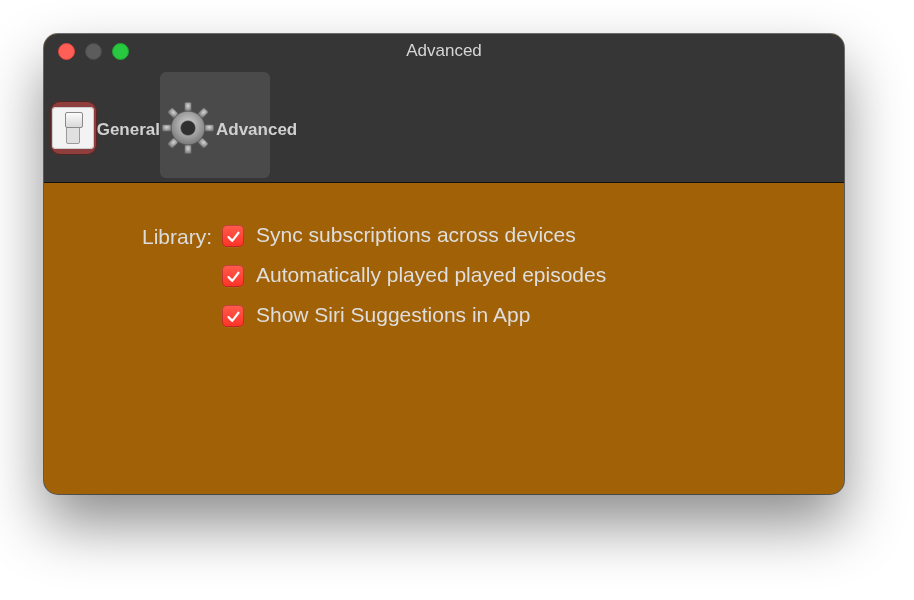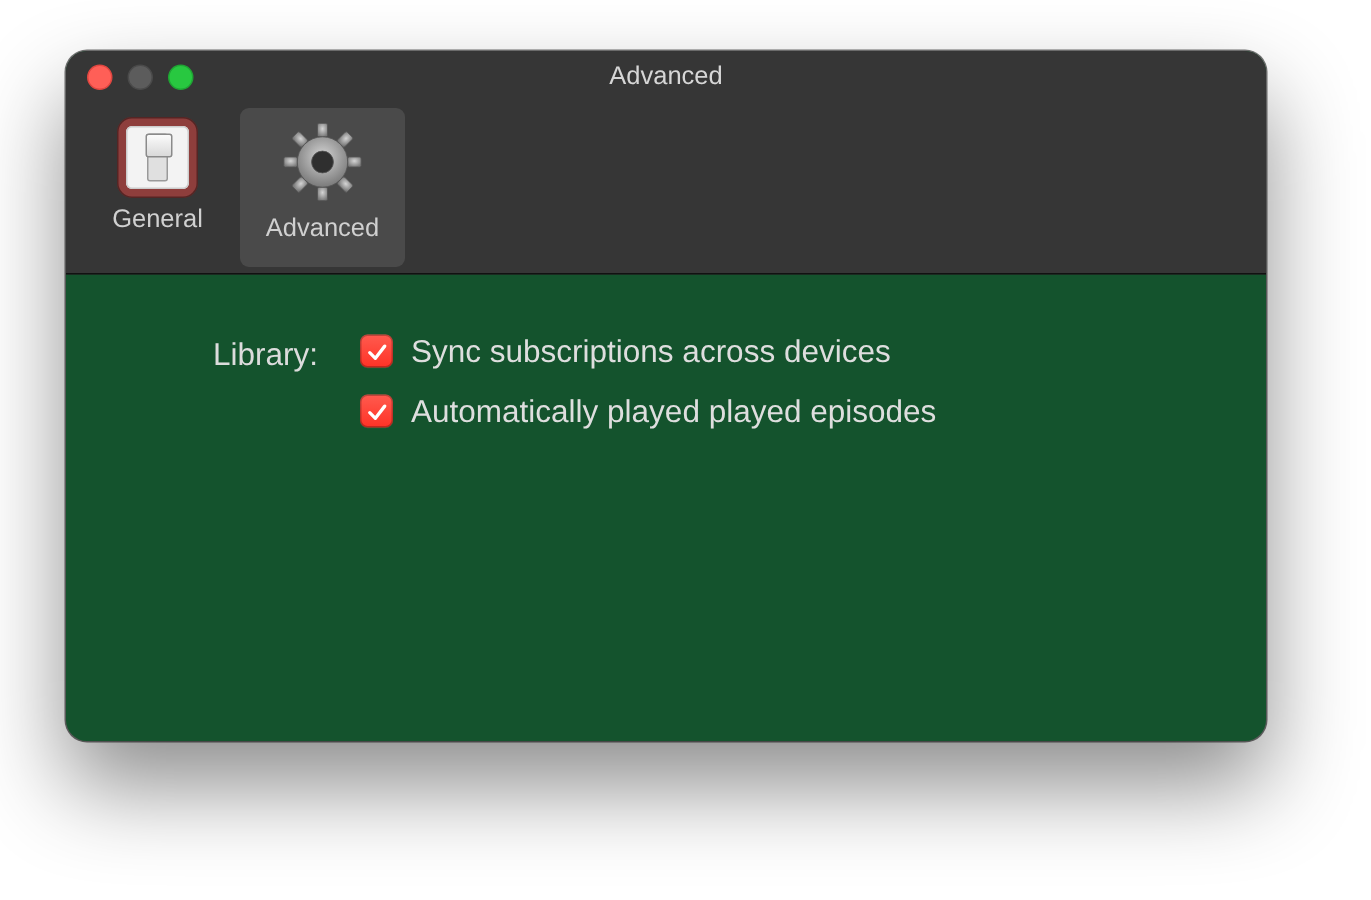--- a/index.html
+++ b/index.html
@@ -15,21 +15,21 @@
     width: 914px;
     height: 600px;
     position: relative;
   }
   .window {
     position: absolute;
     left: 44px;
     top: 34px;
     width: 800px;
     height: 460px;
-    background: #14532d;
+    background: #a16207;
     border-radius: 14px;
     box-shadow: 0 30px 60px rgba(0,0,0,0.45), 0 0 0 1px rgba(0,0,0,0.55);
     overflow: hidden;
     color: #d9d9d9;
   }
   .titlebar {
     height: 34px;
     display: flex;
     align-items: center;
     justify-content: center;
@@ -62,25 +62,26 @@
     border-bottom: 1px solid #111;
     display: flex;
     align-items: flex-start;
     padding: 4px 6px 0 6px;
   }
   .toolitem {
     width: 110px;
     height: 100px;
     border-radius: 6px;
     display: flex;
-    flex-direction: column;
+    flex-direction: row;
     align-items: center;
     justify-content: flex-start;
     padding-top: 6px;
     cursor: default;
+    font-weight: bold;
   }
   .toolitem.active {
     background: rgba(255,255,255,0.10);
   }
   .toolicon {
     width: 60px;
     height: 60px;
     display: flex;
     align-items: center;
     justify-content: center;
@@ -159,31 +160,31 @@
   .row {
     display: flex;
     align-items: flex-start;
     margin-left: 18px;
   }
   .section-label {
     width: 110px;
     text-align: right;
     font-size: 21px;
     color: #dcdcdc;
-    padding-right: 28px;
+    padding-right: 10px;
     line-height: 28px;
   }
   .options {
     display: flex;
     flex-direction: column;
     gap: 16px;
   }
   .opt {
     display: flex;
-    align-items: flex-start;
+    align-items: flex-end;
     gap: 12px;
   }
   .checkbox {
     width: 22px;
     height: 22px;
     border-radius: 5px;
     background: linear-gradient(#ff5b4f,#ff3226);
     box-shadow: inset 0 0 0 1px rgba(0,0,0,0.25), 0 0.5px 0 rgba(255,255,255,0.1);
     display: flex;
     align-items: center;
@@ -267,17 +268,25 @@
             <span class="opt-label">Sync subscriptions across devices</span>
           </label>
           <label class="opt">
             <span class="checkbox">
               <svg viewBox="0 0 24 24">
                   <polyline points="4,13 10,19 20,6" fill="none" stroke="#fff" stroke-width="3.5" stroke-linecap="round" stroke-linejoin="round"></polyline>
                 </svg>
             </span>
             <span class="opt-label">Automatically played played episodes</span>
           </label>
+          <label class="opt">
+            <span class="checkbox">
+              <svg viewBox="0 0 24 24">
+                  <polyline points="4,13 10,19 20,6" fill="none" stroke="#fff" stroke-width="3.5" stroke-linecap="round" stroke-linejoin="round"></polyline>
+                </svg>
+            </span>
+            <span class="opt-label">Show Siri Suggestions in App</span>
+          </label>
         </div>
       </div>
     </div>
   </div>
 </div>
 
 </body></html>

